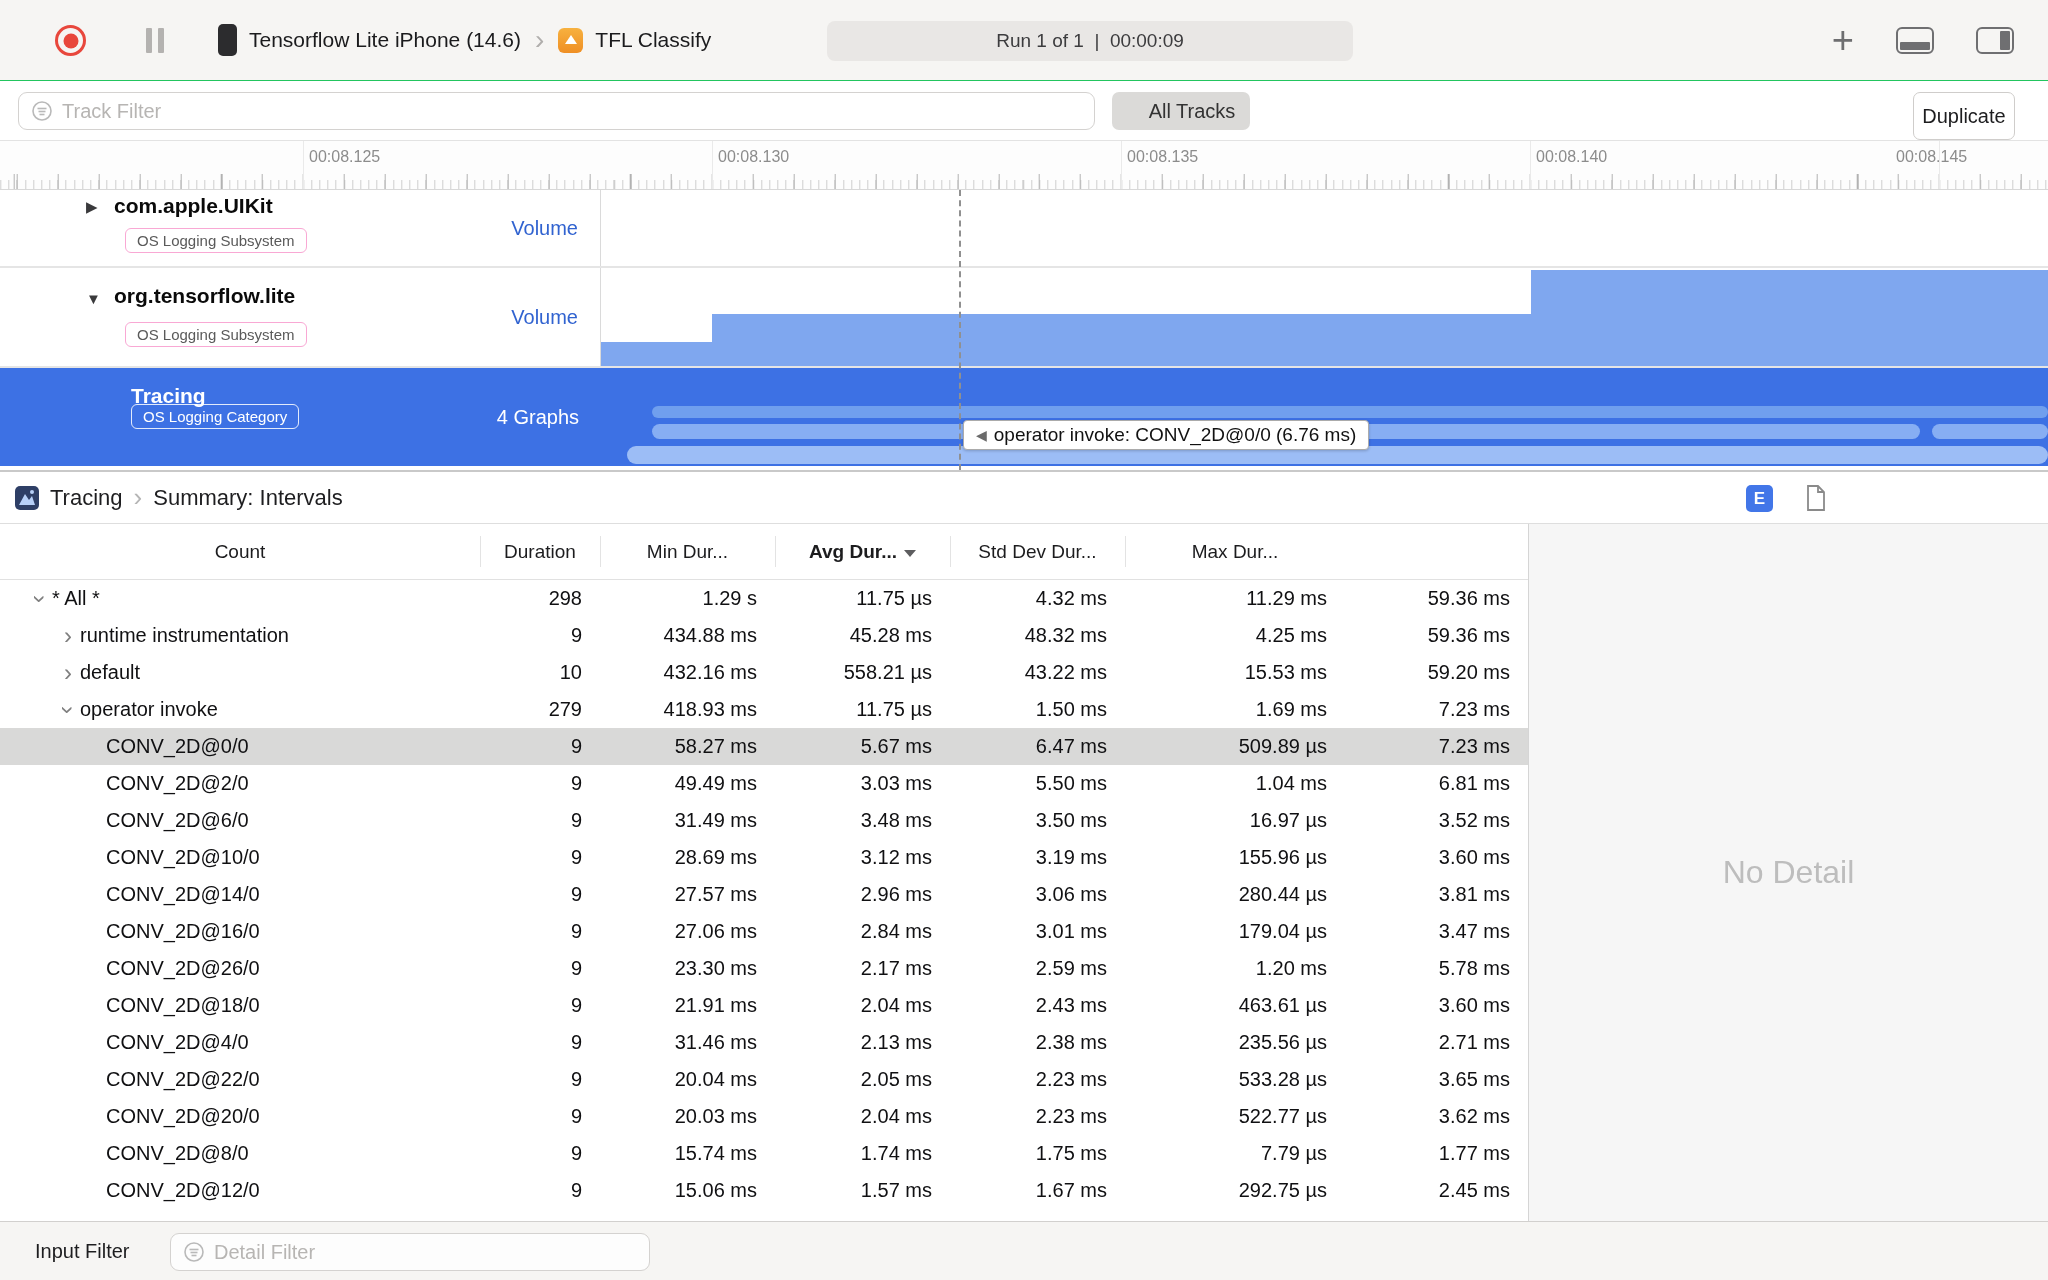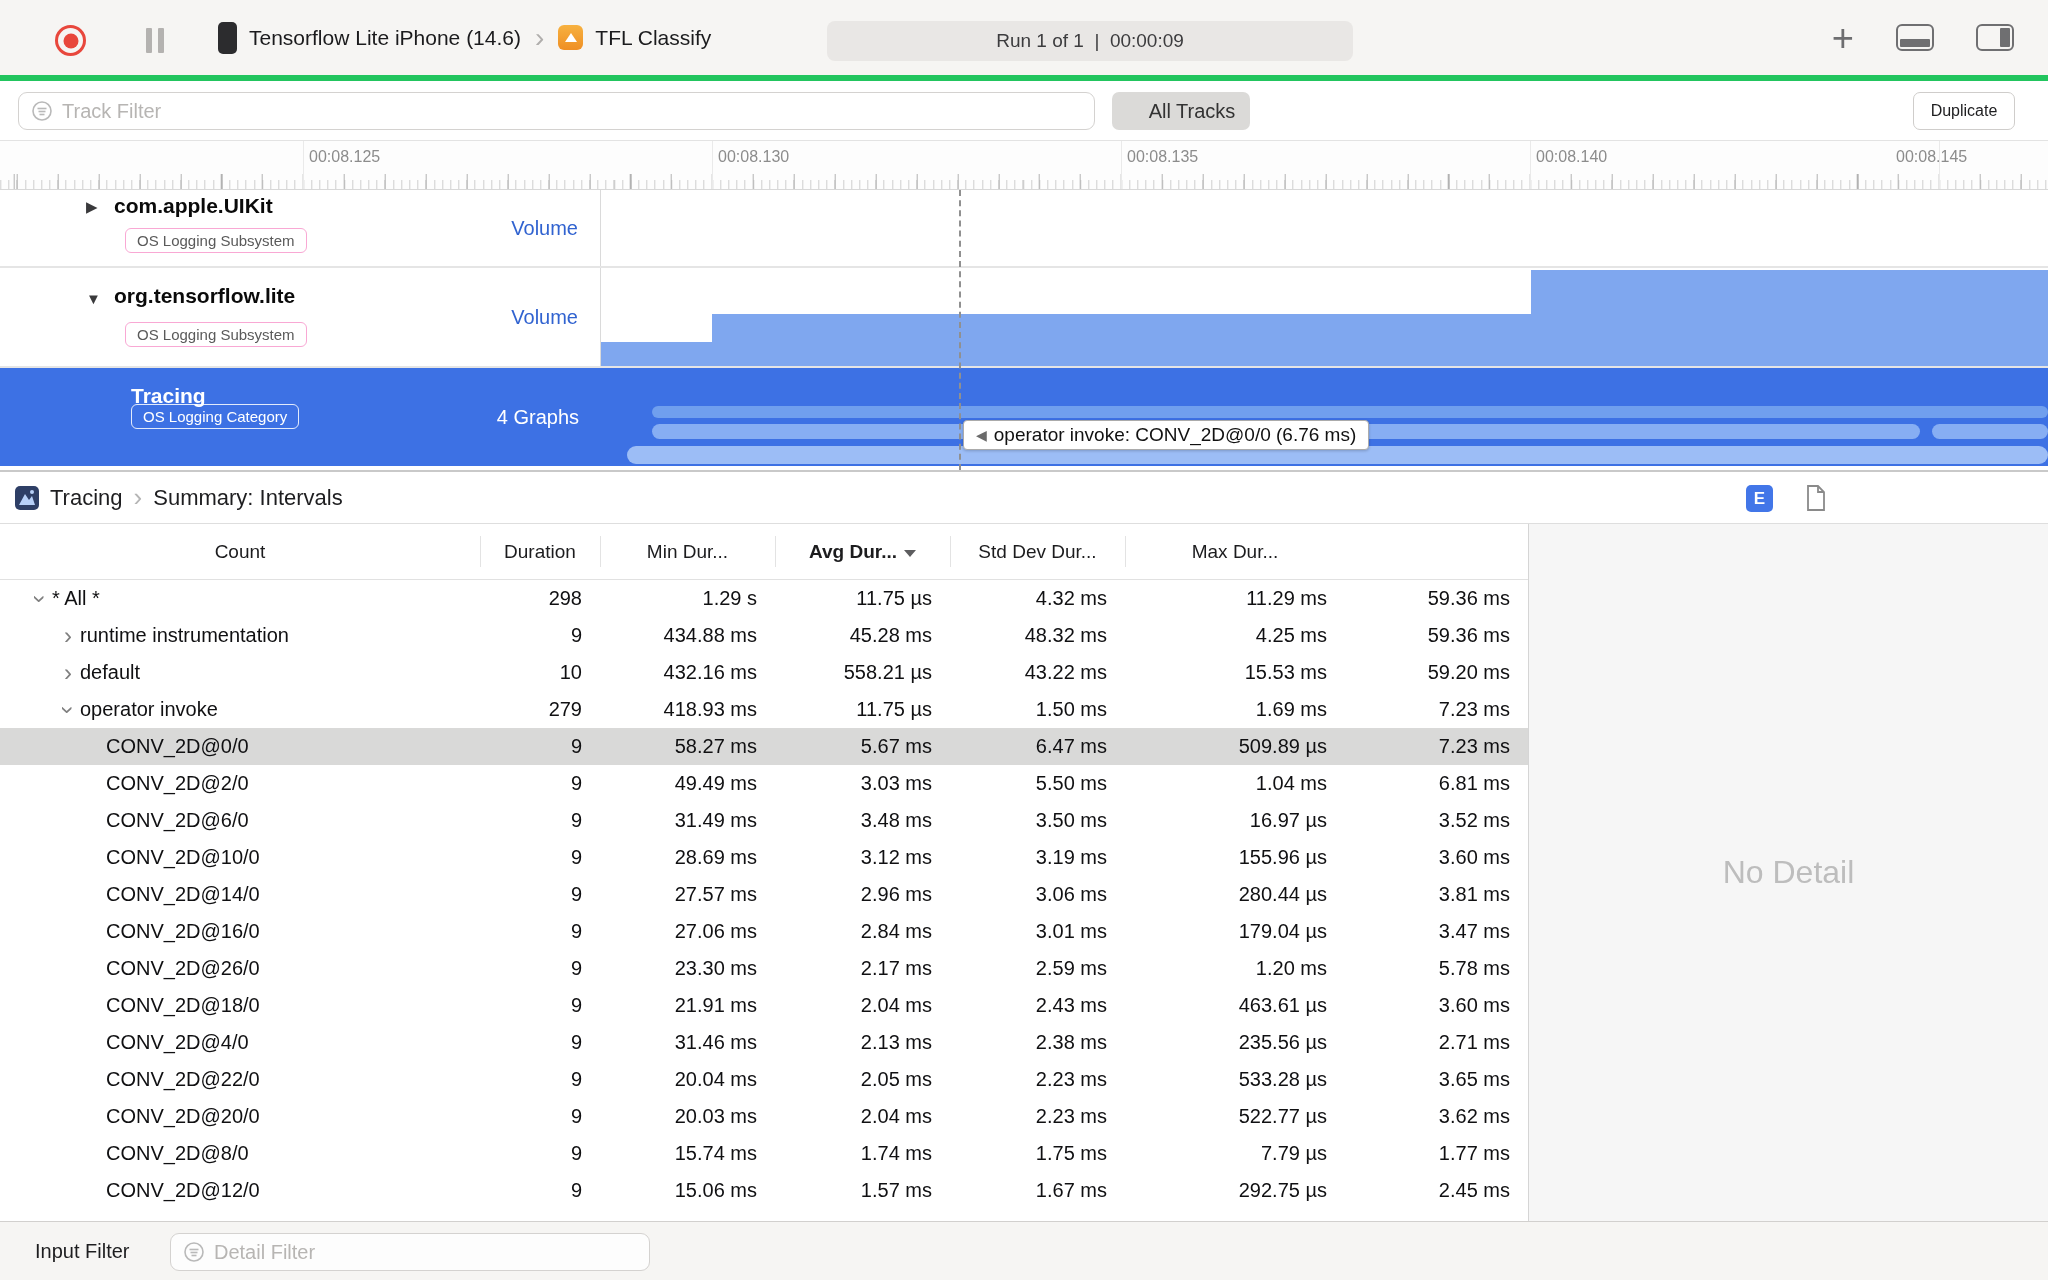--- a/index.html
+++ b/index.html
@@ -1,20 +1,20 @@
 <!DOCTYPE html>
 <html><head>
 <meta charset="utf-8">
 <style>
   * { box-sizing: border-box; margin: 0; padding: 0; }
   html,body { width: 2048px; height: 1280px; overflow: hidden; }
   body { font-family: "Liberation Sans", "DejaVu Sans", sans-serif; background: #fff; color: #1d1d1f; }
 
   
-  .toolbar { position: relative; height: 81px; background: #f6f5f3; border-bottom: 6px solid #22c55e; }
+  .toolbar { position: relative; height: 81px; background: #f6f5f3; border-bottom: 1px solid #22c55e; }
   .record-btn { position: absolute; left: 55px; top: 25px; width: 31px; height: 31px; border: 3px solid #e8473c; border-radius: 50%; background: #f6f5f3; cursor: pointer; }
   .record-btn .dot { position: absolute; left: 50%; top: 50%; width: 15px; height: 15px; transform: translate(-50%,-50%); background: #e8473c; border-radius: 50%; }
   .pause-btn { position: absolute; left: 146px; top: 28px; display: flex; gap: 6px; }
   .pause-btn i { display: block; width: 6px; height: 25px; background: #b4b2b0; border-radius: 1px; }
   .target { position: absolute; left: 218px; top: 0; height: 100%; display: flex; align-items: center; gap: 12px; font-size: 21px; color: #1b1b1d; }
   .iphone-icon { width: 19px; height: 32px; background: #2c2c2e; border-radius: 5px; }
   .tb-chev { color: #b0aeac; font-size: 28px; font-weight: 400; margin: 0 2px; }
   .app-icon { width: 25px; height: 25px; border-radius: 6px; background: linear-gradient(180deg,#f7b13f,#ef8f24); position: relative; }
   .app-icon::after { content: ""; position: absolute; left: 50%; top: 50%; transform: translate(-50%,-55%); width: 0; height: 0; border-left: 6px solid transparent; border-right: 6px solid transparent; border-bottom: 9px solid #fff; }
   .run-pill { position: absolute; left: 827px; top: 21px; width: 526px; height: 40px; background: #e9e7e5; border-radius: 8px; font-size: 19px; color: #3c3c3e; display: flex; align-items: center; justify-content: center; }
@@ -24,21 +24,21 @@
   .pane-icon .fill-bottom { position: absolute; left: 2px; right: 2px; bottom: 2px; height: 8px; background: #6f6f71; border-radius: 1px; }
   .pane-icon .fill-right { position: absolute; top: 2px; bottom: 2px; right: 2px; width: 10px; background: #6f6f71; border-radius: 1px; }
 
   
   .filterbar { position: relative; height: 60px; background: #fff; border-bottom: 1px solid #e3e3e3; }
   .input-wrap { display: flex; align-items: center; gap: 9px; background: #fff; border: 1px solid #d4d2d0; border-radius: 9px; padding: 0 12px; }
   .track-filter { position: absolute; left: 18px; top: 11px; width: 1077px; height: 38px; }
   .input-wrap input { flex: 1; border: none; outline: none; background: transparent; font-size: 20px; font-family: inherit; color: #222; }
   .input-wrap input::placeholder { color: #b7b5b3; }
   .all-tracks-btn { position: absolute; left: 1112px; top: 11px; width: 138px; height: 38px; background: #dbdad8; border-radius: 7px; font-size: 20px; color: #333; display: flex; align-items: center; justify-content: center; cursor: pointer; padding-left: 22px; }
-  .duplicate-btn { position: absolute; right: 33px; top: 11px; width: 102px; height: 38px; background: #fff; border: 1px solid #cfcdcb; border-radius: 7px; font-size: 16px; color: #1d1d1f; display: flex; align-items: center; justify-content: center; cursor: pointer; }
+  .duplicate-btn { position: absolute; right: 33px; top: 11px; width: 102px; height: 48px; background: #fff; border: 1px solid #cfcdcb; border-radius: 7px; font-size: 20px; color: #1d1d1f; display: flex; align-items: center; justify-content: center; cursor: pointer; }
 
   
   .ruler { position: relative; height: 49px; background: #fdfdfd; border-bottom: 1px solid #d8d8d8; cursor: pointer; }
   .ruler .ticks-small { position: absolute; left: 0; right: 0; bottom: 0; height: 9px; background: repeating-linear-gradient(to right, #cecece 0 1px, transparent 1px 8.18px); background-position-x: 0.3px; }
   .ruler .ticks-big { position: absolute; left: 0; right: 0; bottom: 0; height: 15px; background: repeating-linear-gradient(to right, #b2b2b2 0 1px, transparent 1px 40.9px); background-position-x: 16.7px; }
   .ruler-line { position: absolute; top: 0; bottom: 0; width: 1px; background: #eaeaea; }
   .ruler-label { position: absolute; top: 7px; font-size: 16px; color: #8c8c8c; }
 
   
   .tracks { position: relative; height: 280px; background: #fff; }

